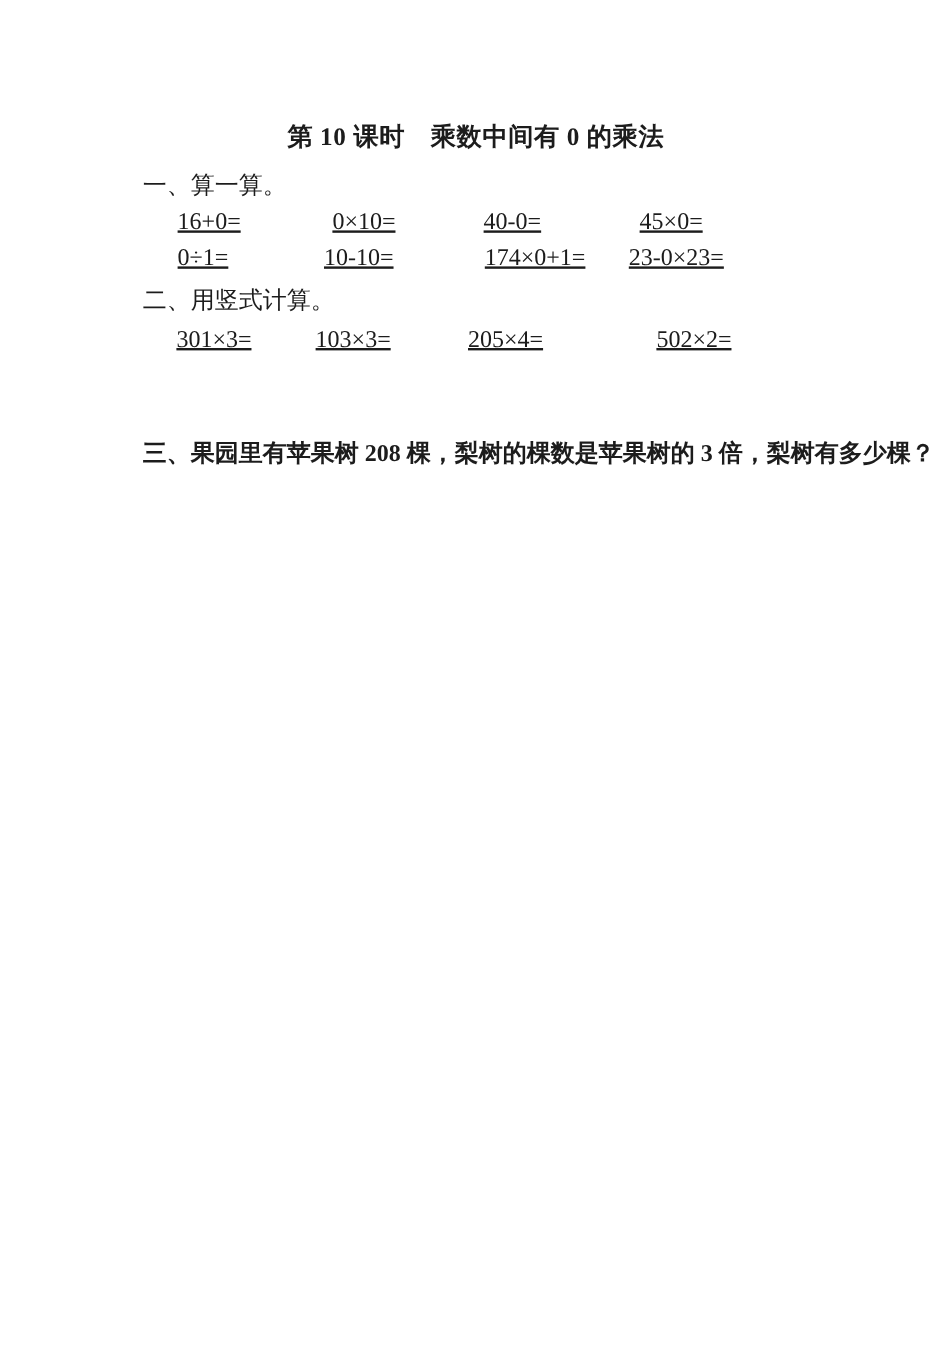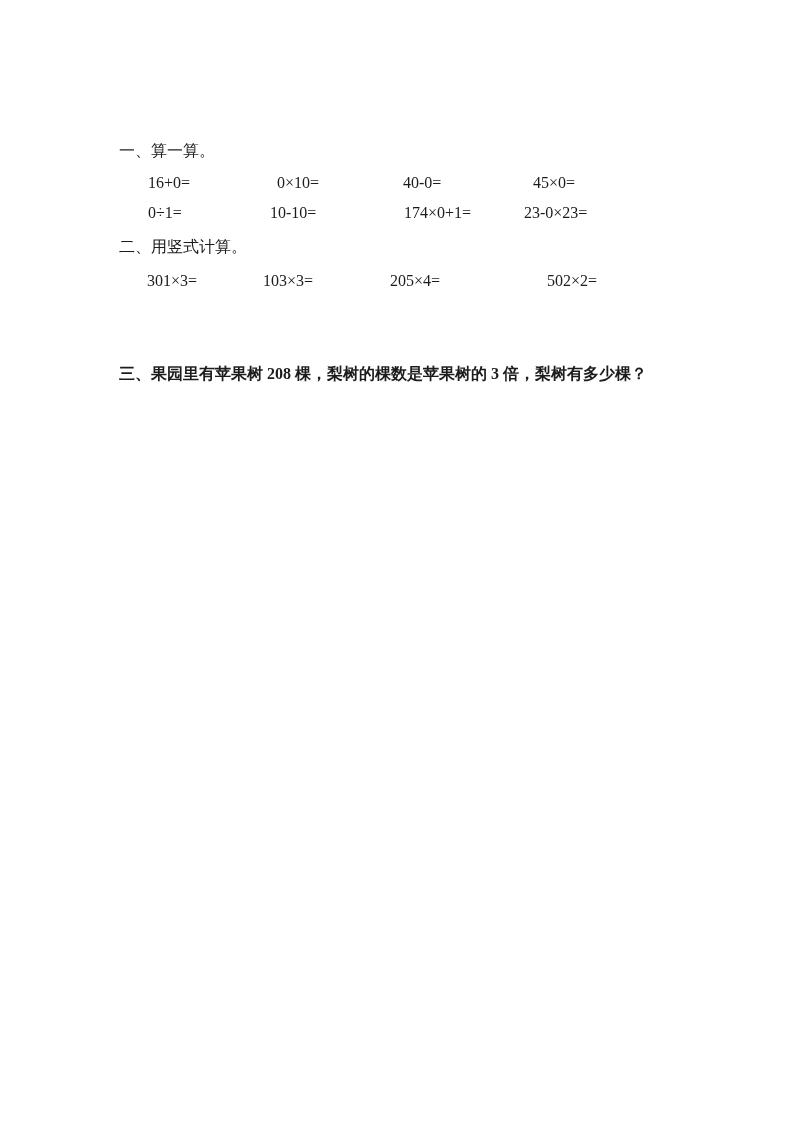--- a/index.html
+++ b/index.html
@@ -22,30 +22,31 @@
     left: 0;
     width: 793px;
     text-align: center;
     font-size: 21px;
     font-weight: bold;
     white-space: nowrap;
     letter-spacing: 0.5px;
   }
   .sec-heading {
     position: absolute;
-    font-size: 16px;
+    font-size: 20px;
     white-space: nowrap;
   }
   .heading-1 { left: 119px; top: 141px; }
   .heading-2 { left: 119px; top: 237px; }
   .heading-3 { left: 119px; top: 364px; font-weight: bold; }
   .eq {
     position: absolute;
-    font-size: 16px;
+    font-size: 20px;
     white-space: nowrap;
+    text-decoration: underline;
   }
   
   .r1 { top: 174px; }
   .r1.c1 { left: 148px; }
   .r1.c2 { left: 277px; }
   .r1.c3 { left: 403px; }
   .r1.c4 { left: 533px; }
   
   .r2 { top: 204px; }
   .r2.c1 { left: 148px; }
@@ -57,20 +58,21 @@
   .r3.c1 { left: 147px; }
   .r3.c2 { left: 263px; }
   .r3.c3 { left: 390px; }
   .r3.c4 { left: 512px; margin-left: 35px; }
 </style>
 </head>
 <body>
 
 <div class="page">
 
+  <div class="doc-title">第 10 课时　乘数中间有 0 的乘法</div>
 
   <div class="sec-heading heading-1">一、算一算。</div>
 
   <span class="eq r1 c1">16+0=</span>
   <span class="eq r1 c2">0×10=</span>
   <span class="eq r1 c3">40-0=</span>
   <span class="eq r1 c4">45×0=</span>
 
   <span class="eq r2 c1">0÷1=</span>
   <span class="eq r2 c2">10-10=</span>

